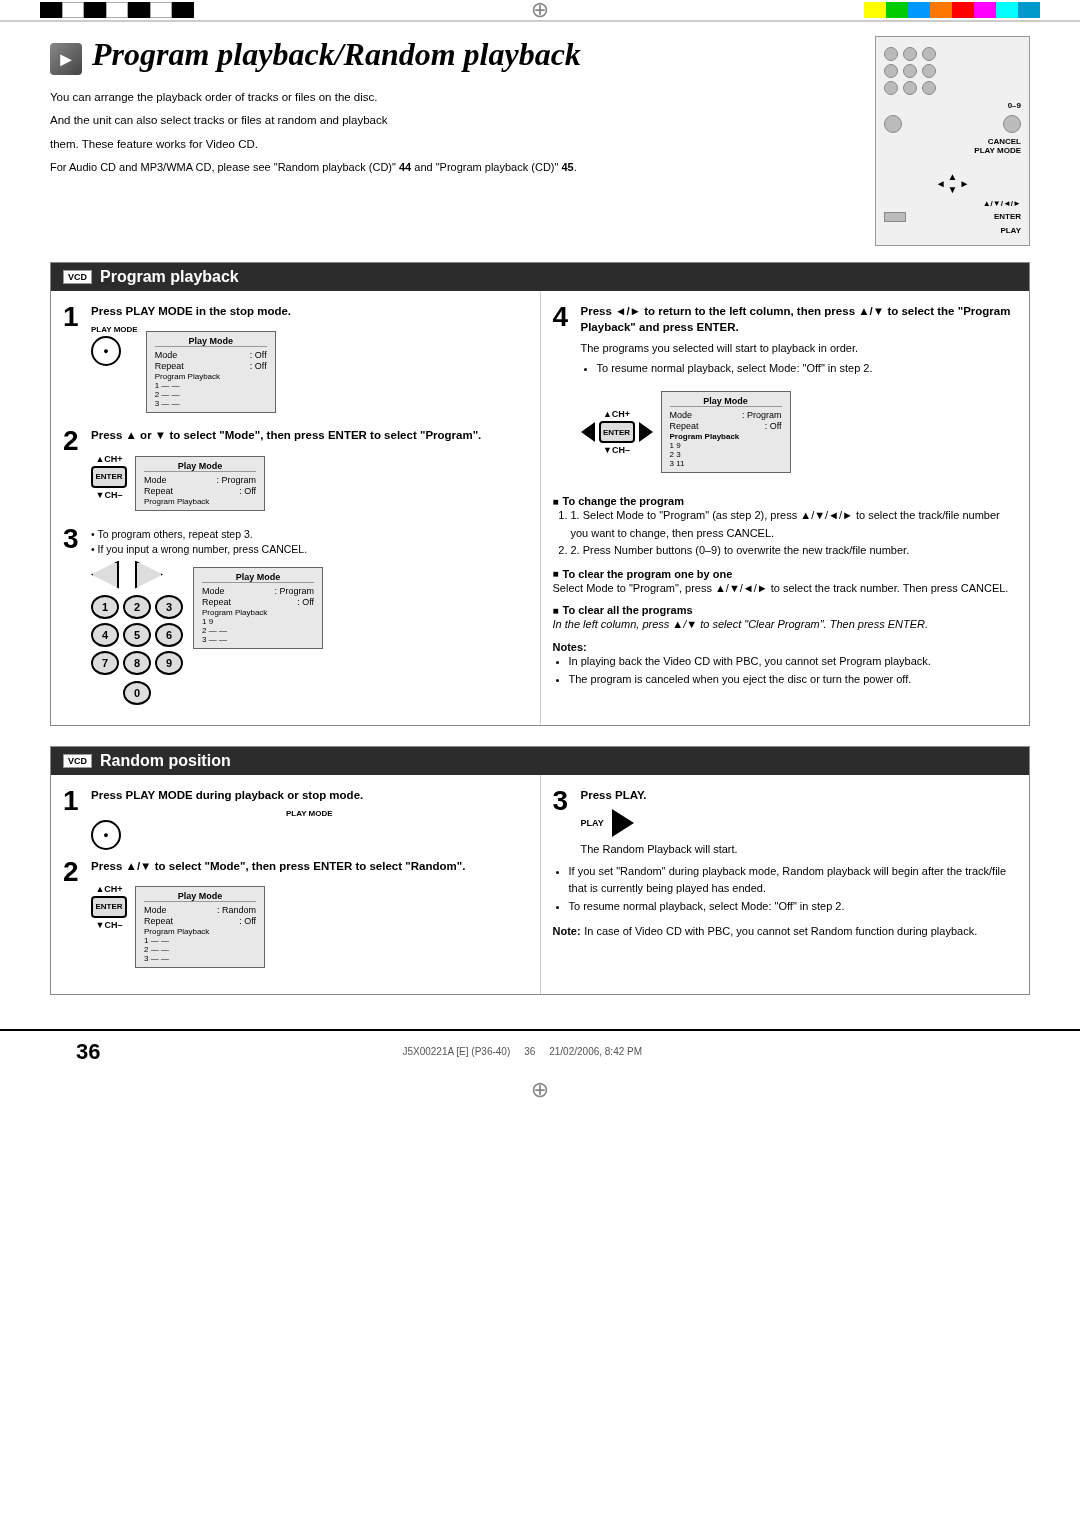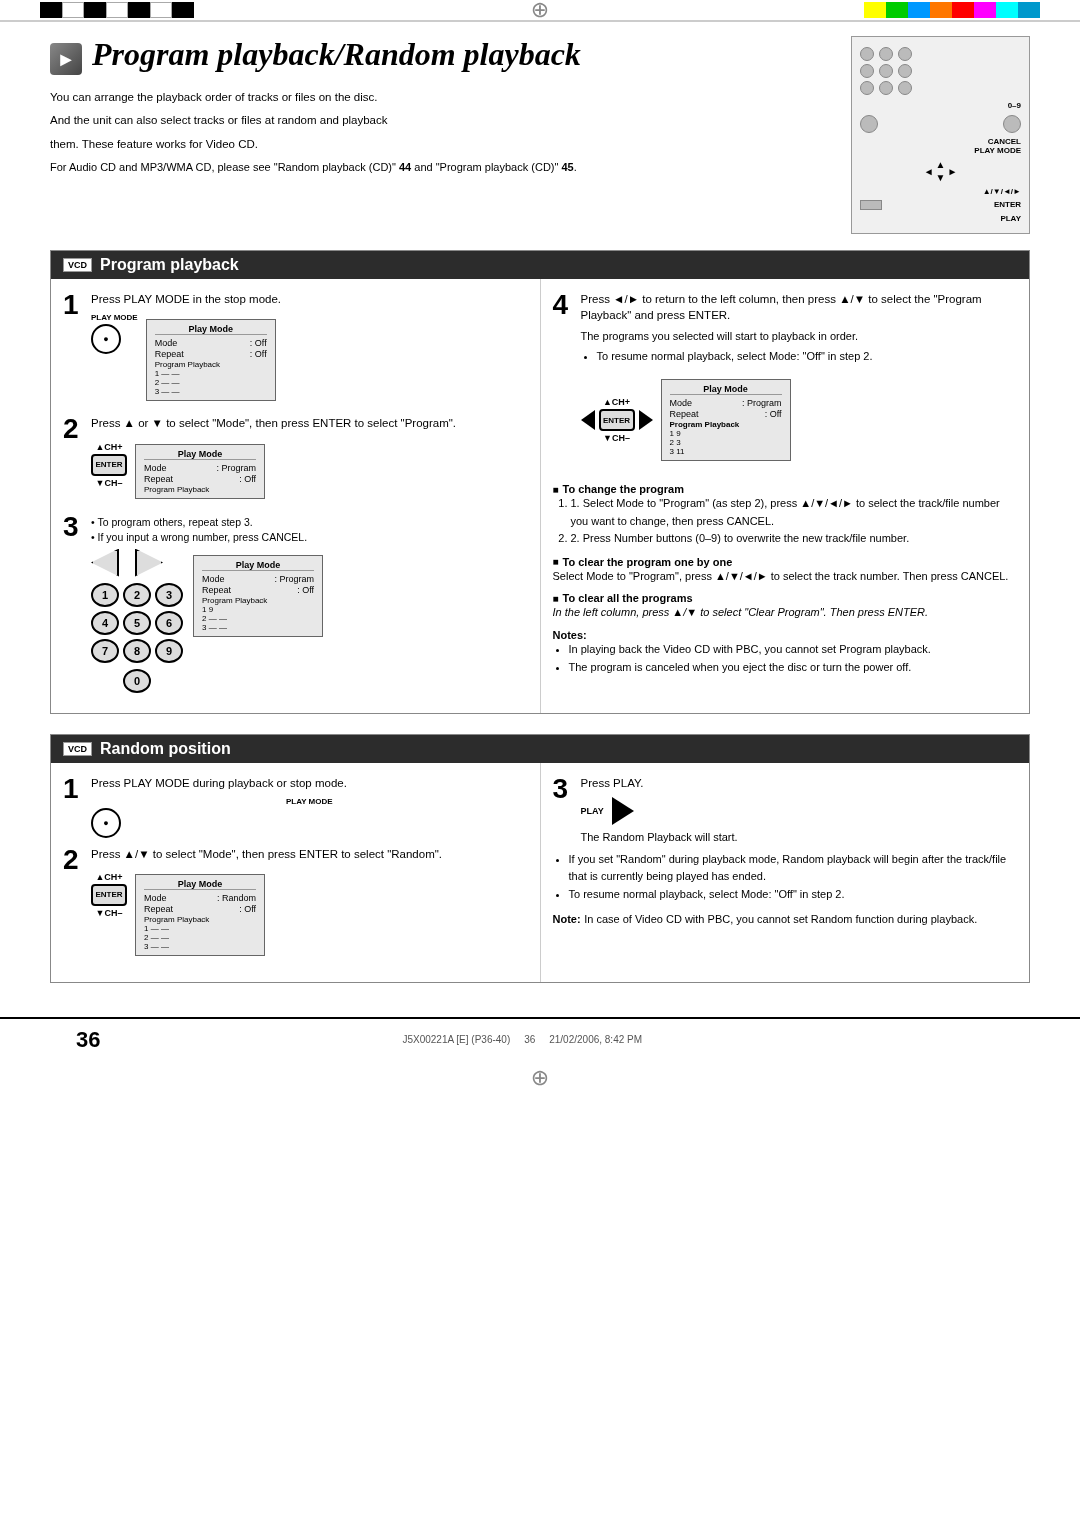--- a/index.html
+++ b/index.html
@@ -89,21 +89,21 @@
       flex: 1;
       border-right: 1px solid #ccc;
       padding: 12px;
     }
     .right-col {
       flex: 1;
       padding: 12px;
     }
     .step-title {
       font-size: 11.5px;
-      font-weight: normal;
+      font-weight: bold;
       margin-bottom: 6px;
       line-height: 1.4;
     }
 
     
     .play-mode-display {
       border: 1px solid #666;
       background: #e8e8e8;
       padding: 4px 8px;
       font-size: 9px;
@@ -297,41 +297,41 @@
         <h1 class="main-title">Program playback/Random playback</h1>
       </div>
       <p class="title-desc">You can arrange the playback order of tracks or files on the disc.</p>
       <p class="title-desc">And the unit can also select tracks or files at random and playback</p>
       <p class="title-desc" style="margin-bottom:8px;">them. These feature works for Video CD.</p>
       <p class="title-note">
         For Audio CD and MP3/WMA CD, please see "Random playback (CD)" <b>44</b> and "Program playback (CD)" <b>45</b>.
       </p>
     </div>
 
-    <div style="width:179px; flex-shrink:0;">
+    <div style="width:155px; flex-shrink:0;">
       <div style="border:1px solid #999; background:#f0f0f0; padding:10px 8px; font-size:9px;">
 
         <div style="display:grid;grid-template-columns:repeat(3,16px);gap:3px;margin-bottom:6px;">
           <div style="width:14px;height:14px;border-radius:50%;background:#bbb;border:1px solid #888;"></div>
           <div style="width:14px;height:14px;border-radius:50%;background:#bbb;border:1px solid #888;"></div>
           <div style="width:14px;height:14px;border-radius:50%;background:#bbb;border:1px solid #888;"></div>
           <div style="width:14px;height:14px;border-radius:50%;background:#bbb;border:1px solid #888;"></div>
           <div style="width:14px;height:14px;border-radius:50%;background:#bbb;border:1px solid #888;"></div>
           <div style="width:14px;height:14px;border-radius:50%;background:#bbb;border:1px solid #888;"></div>
           <div style="width:14px;height:14px;border-radius:50%;background:#bbb;border:1px solid #888;"></div>
           <div style="width:14px;height:14px;border-radius:50%;background:#bbb;border:1px solid #888;"></div>
           <div style="width:14px;height:14px;border-radius:50%;background:#bbb;border:1px solid #888;"></div>
         </div>
         <div style="text-align:right;font-size:8px;font-weight:bold;line-height:1.3;">0–9</div>
 
         <div style="display:flex;justify-content:space-between;align-items:center;margin:4px 0;">
           <div style="width:18px;height:18px;border-radius:50%;background:#bbb;border:1px solid #888;"></div>
           <div style="width:18px;height:18px;border-radius:50%;background:#bbb;border:1px solid #888;"></div>
         </div>
-        <div style="text-align:right;font-size:8px;font-weight:bold;margin-bottom:4px;">CANCEL<br>PLAY MODE</div>
+        <div style="text-align:right;font-size:8px;font-weight:bold;margin-bottom:16px;">CANCEL<br>PLAY MODE</div>
 
         <div style="display:flex;align-items:center;justify-content:center;gap:2px;margin:4px 0;">
           <div style="font-size:10px;">◄</div>
           <div style="display:flex;flex-direction:column;align-items:center;gap:2px;">
             <div style="font-size:10px;">▲</div>
             <div style="font-size:10px;">▼</div>
           </div>
           <div style="font-size:10px;">►</div>
         </div>
         <div style="text-align:right;font-size:8px;font-weight:bold;margin-bottom:2px;">▲/▼/◄/►</div>

